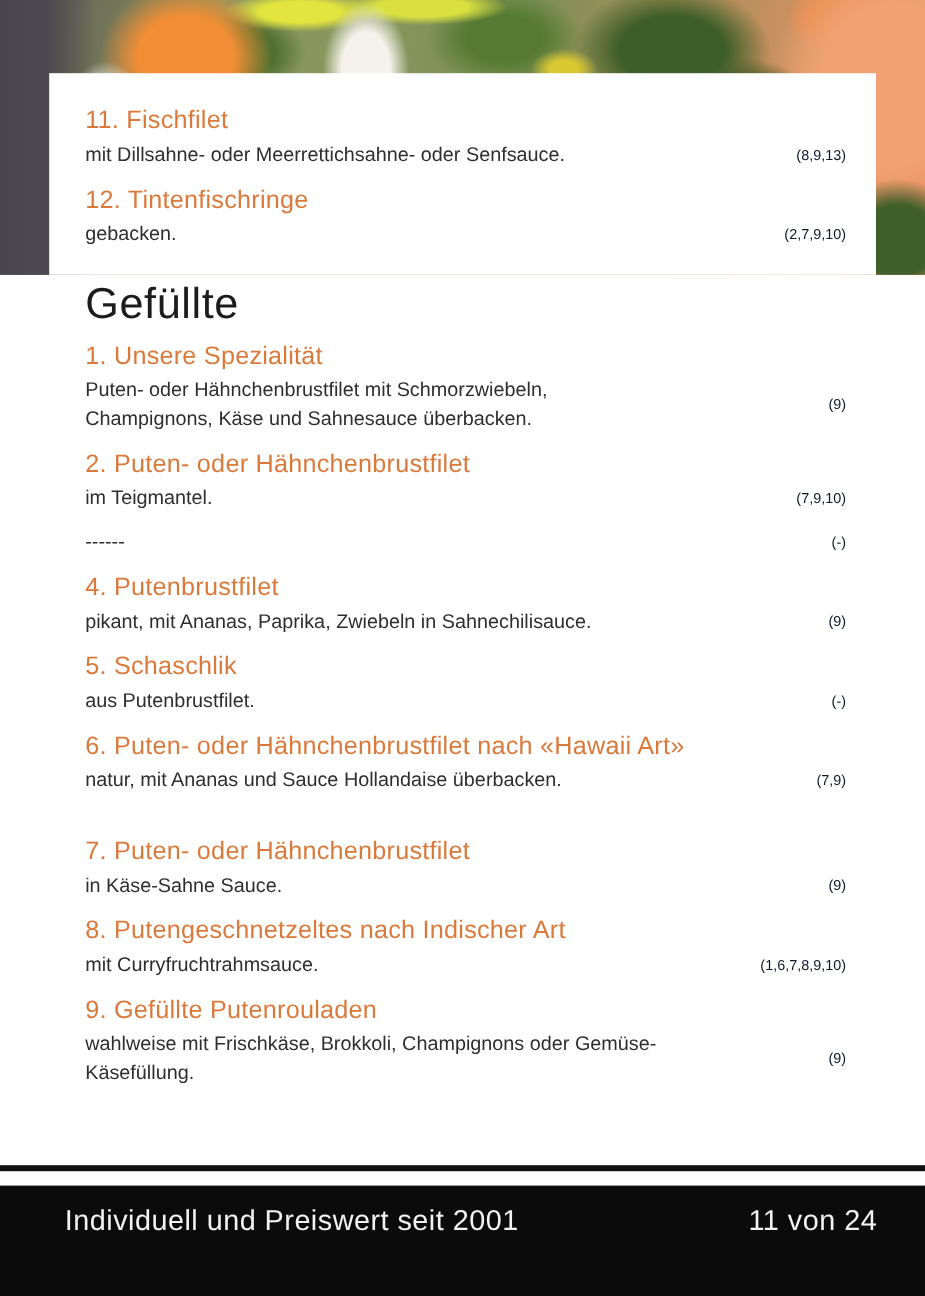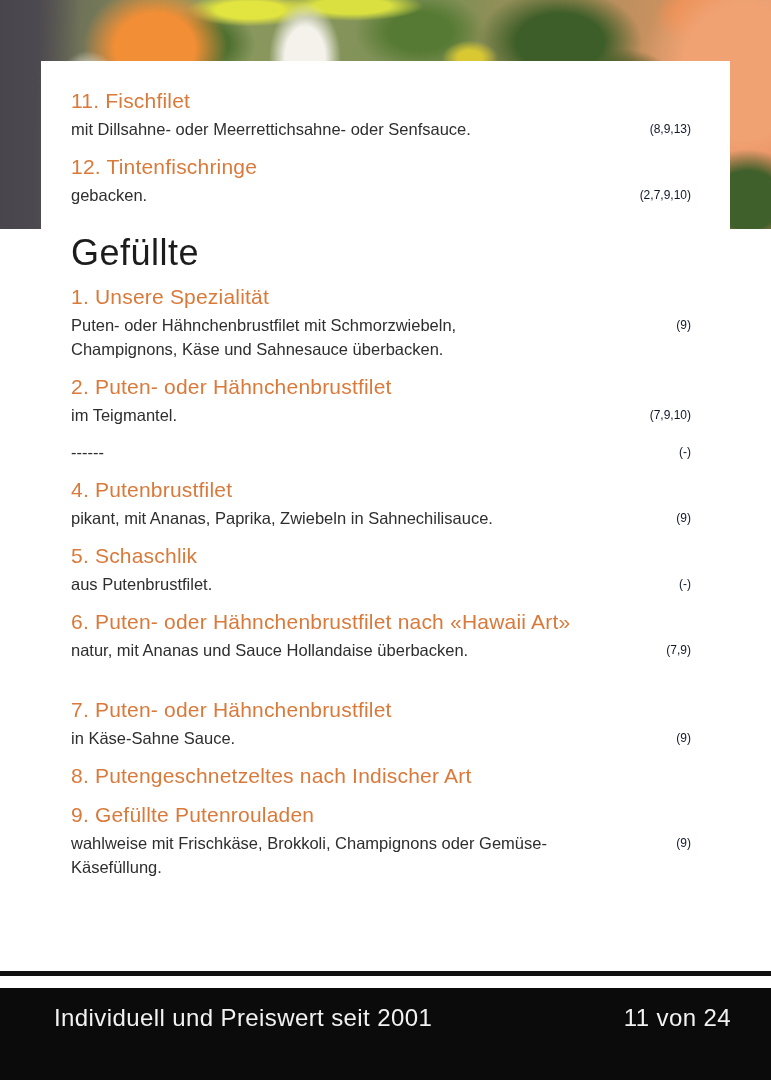--- a/index.html
+++ b/index.html
@@ -58,34 +58,34 @@
     padding: 0 25px 0 30px;
   }
   .section-title {
     margin: 3px 0 10px 0;
     font-size: 36px;
     line-height: 42px;
     font-weight: 400;
     letter-spacing: 0.5px;
     color: #1c1c1c;
   }
-  .item { margin: 0 14px 13px 0; }
+  .item { margin: 0 0 13px 0; }
   .item.gap-after { margin-bottom: 35px; }
   .item-title {
     margin: 0 0 3px 0;
     font-size: 21px;
     line-height: 26px;
     font-weight: 400;
     letter-spacing: 0.2px;
     color: #d9793a;
   }
   .item-row {
     display: flex;
     justify-content: space-between;
-    align-items: flex-start;
+    align-items: center;
   }
   .item-desc {
     margin: 0;
     font-size: 16.5px;
     line-height: 24px;
     white-space: pre-line;
     color: #2e2e2e;
   }
   .item-codes {
     flex: 0 0 auto;
@@ -197,20 +197,24 @@
     <div class="item">
       <h3 class="item-title">7. Puten- oder Hähnchenbrustfilet</h3>
       <div class="item-row">
         <p class="item-desc">in Käse-Sahne Sauce.</p>
         <span class="item-codes">(9)</span>
       </div>
     </div>
 
     <div class="item">
       <h3 class="item-title">8. Putengeschnetzeltes nach Indischer Art</h3>
+      <div class="item-row">
+        <p class="item-desc">mit Curryfruchtrahmsauce.</p>
+        <span class="item-codes">(1,6,7,8,9,10)</span>
+      </div>
     </div>
 
     <div class="item">
       <h3 class="item-title">9. Gefüllte Putenrouladen</h3>
       <div class="item-row">
         <p class="item-desc">wahlweise mit Frischkäse, Brokkoli, Champignons oder Gemüse-
 Käsefüllung.</p>
         <span class="item-codes">(9)</span>
       </div>
     </div>

